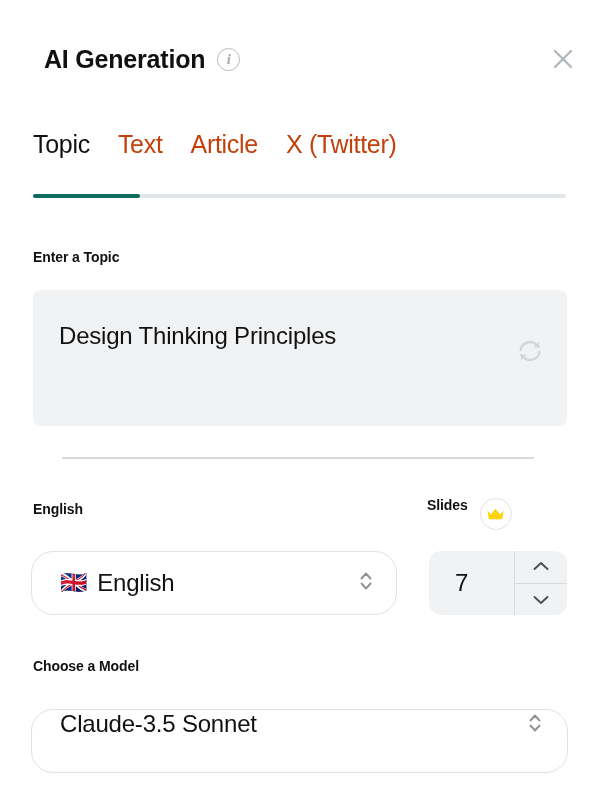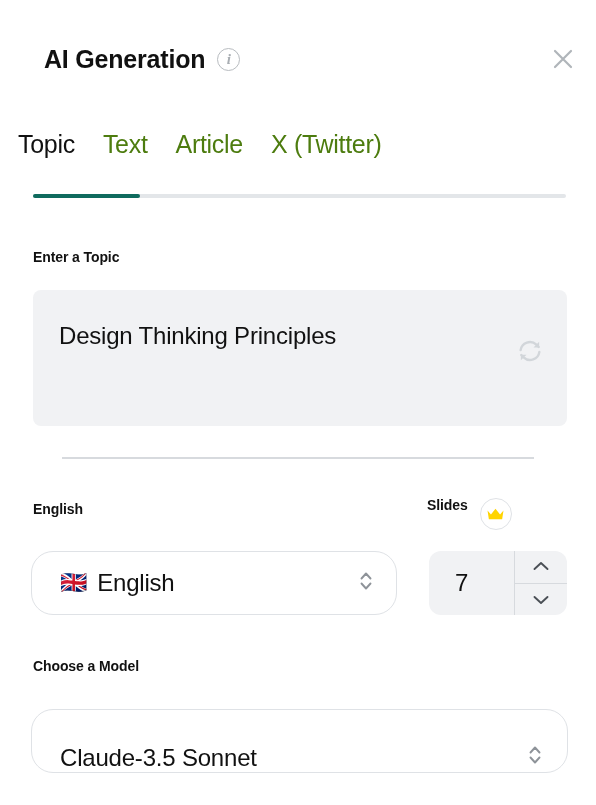--- a/index.html
+++ b/index.html
@@ -79,26 +79,26 @@
   
   .tabs-wrap {
     position: absolute;
     left: 0;
     top: 132px;
     width: 596px;
   }
   .tabs {
     display: flex;
     align-items: flex-end;
-    padding-left: 18px;
+    padding-left: 33px;
     gap: 0;
   }
   .tab {
     font-size: 25px;
-    color: #4d7c0f;
+    color: #c2410c;
     letter-spacing: -0.3px;
     line-height: 1;
     padding-bottom: 22px;
     cursor: pointer;
     white-space: nowrap;
   }
   .tab + .tab { margin-left: 28px; }
   .tab.active { color: #111111; }
 
   .tab-track {
@@ -274,21 +274,21 @@
     position: absolute;
     left: 31px;
     top: 709px;
     width: 537px;
     height: 64px;
     background: #ffffff;
     border: 1.5px solid #dfe2e6;
     border-radius: 22px;
     box-sizing: border-box;
     display: flex;
-    align-items: flex-end;
+    align-items: flex-start;
     padding: 0 24px 0 28px;
     cursor: pointer;
   }
   .model-value {
     flex: 1;
     font-size: 24px;
     color: #111111;
     letter-spacing: -0.2px;
   }
   .chev-pair { display: block; }

